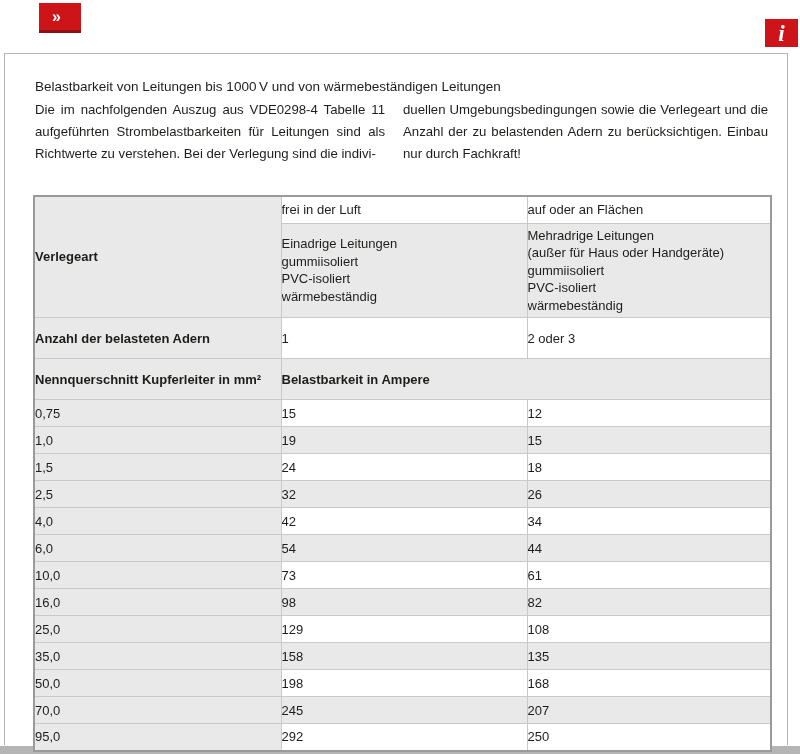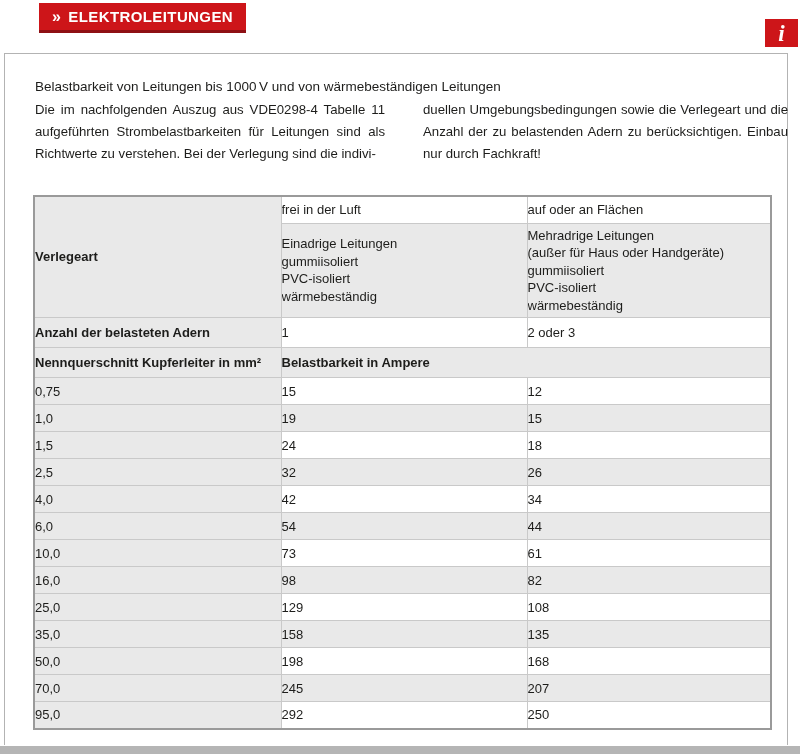--- a/index.html
+++ b/index.html
@@ -36,55 +36,54 @@
   
   .intro-heading{
     position:absolute;left:35px;top:79px;width:730px;
     font-size:13.5px;font-weight:normal;
   }
   .intro-col{
     position:absolute;top:99px;font-size:13.2px;line-height:22px;
     text-align:justify;
   }
   .intro-col.left{left:35px;width:350px;}
-  .intro-col.right{left:403px;width:365px;margin-left:20px;}
+  .intro-col.right{left:403px;width:365px;}
 
   
   table.main{
     position:absolute;left:33px;top:195px;width:737px;
     border-collapse:collapse;table-layout:fixed;
     font-size:13px;
   }
   table.main td{
     border:1px solid #c9c9c9;
     padding:3px 0;
     vertical-align:middle;
     overflow:hidden;white-space:nowrap;
   }
   table.main{border:2px solid #9a9a9a;}
   td.gray{background:#e9e9e9;}
   td.white{background:#ffffff;}
   td.bold{font-weight:bold;}
   td.top{vertical-align:top;padding-top:5px;line-height:17.5px;}
   tr.h1{height:27px;}
   tr.h2{height:88px;}
-  tr.h3{height:30px;}
+  tr.h3{height:41px;}
   tr.data{height:27px;}
 </style>
 </head>
 <body>
 
 <div class="frame-top"></div>
 <div class="frame-left"></div>
 <div class="frame-right"></div>
 <div class="bottom-bar"></div>
 
 <div class="banner">
   <span class="chev">»</span>
-  <span>ELEKTROLEITUNGEN</span>
 </div>
 
 <div class="info-icon">
   <span>i</span>
 </div>
 
 <div class="intro-heading">Belastbarkeit von Leitungen bis 1000 V und von wärmebeständigen Leitungen</div>
 <div class="intro-col left">Die im nachfolgenden Auszug aus VDE0298-4 Tabelle 11 aufgeführten Strombelastbarkeiten für Leitungen sind als Richtwerte zu verstehen. Bei der Verlegung sind die indivi-</div>
 <div class="intro-col right">duellen Umgebungsbedingungen sowie die Verlegeart und die Anzahl der zu belastenden Adern zu berücksichtigen. Einbau nur durch Fachkraft!</div>
 

